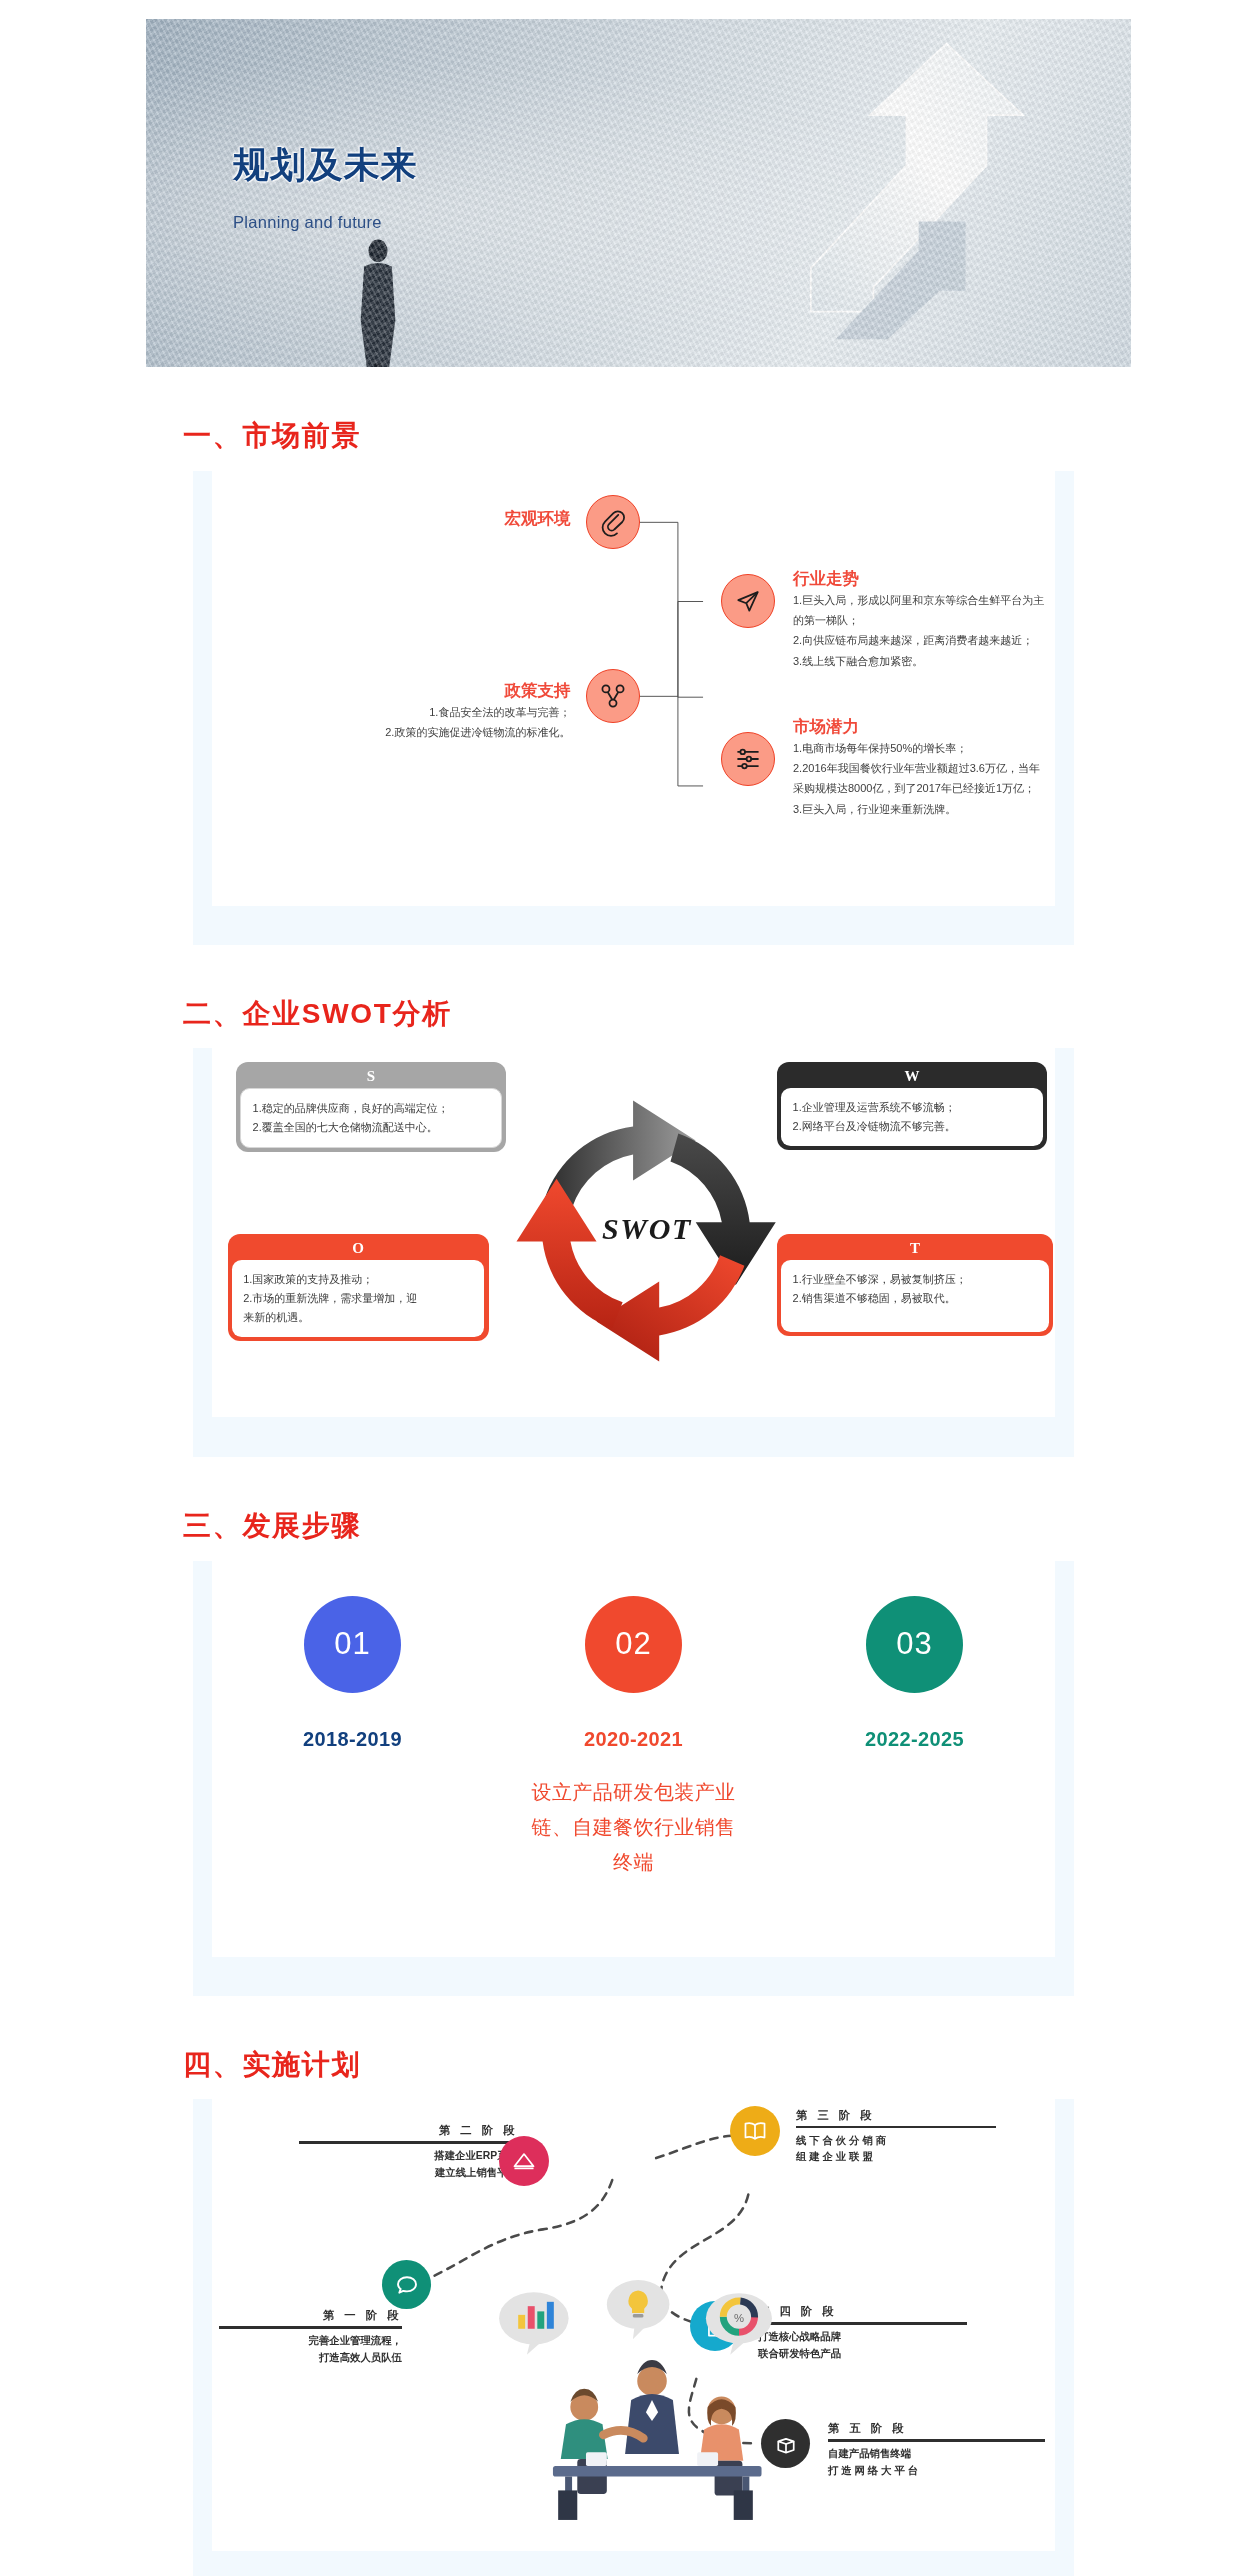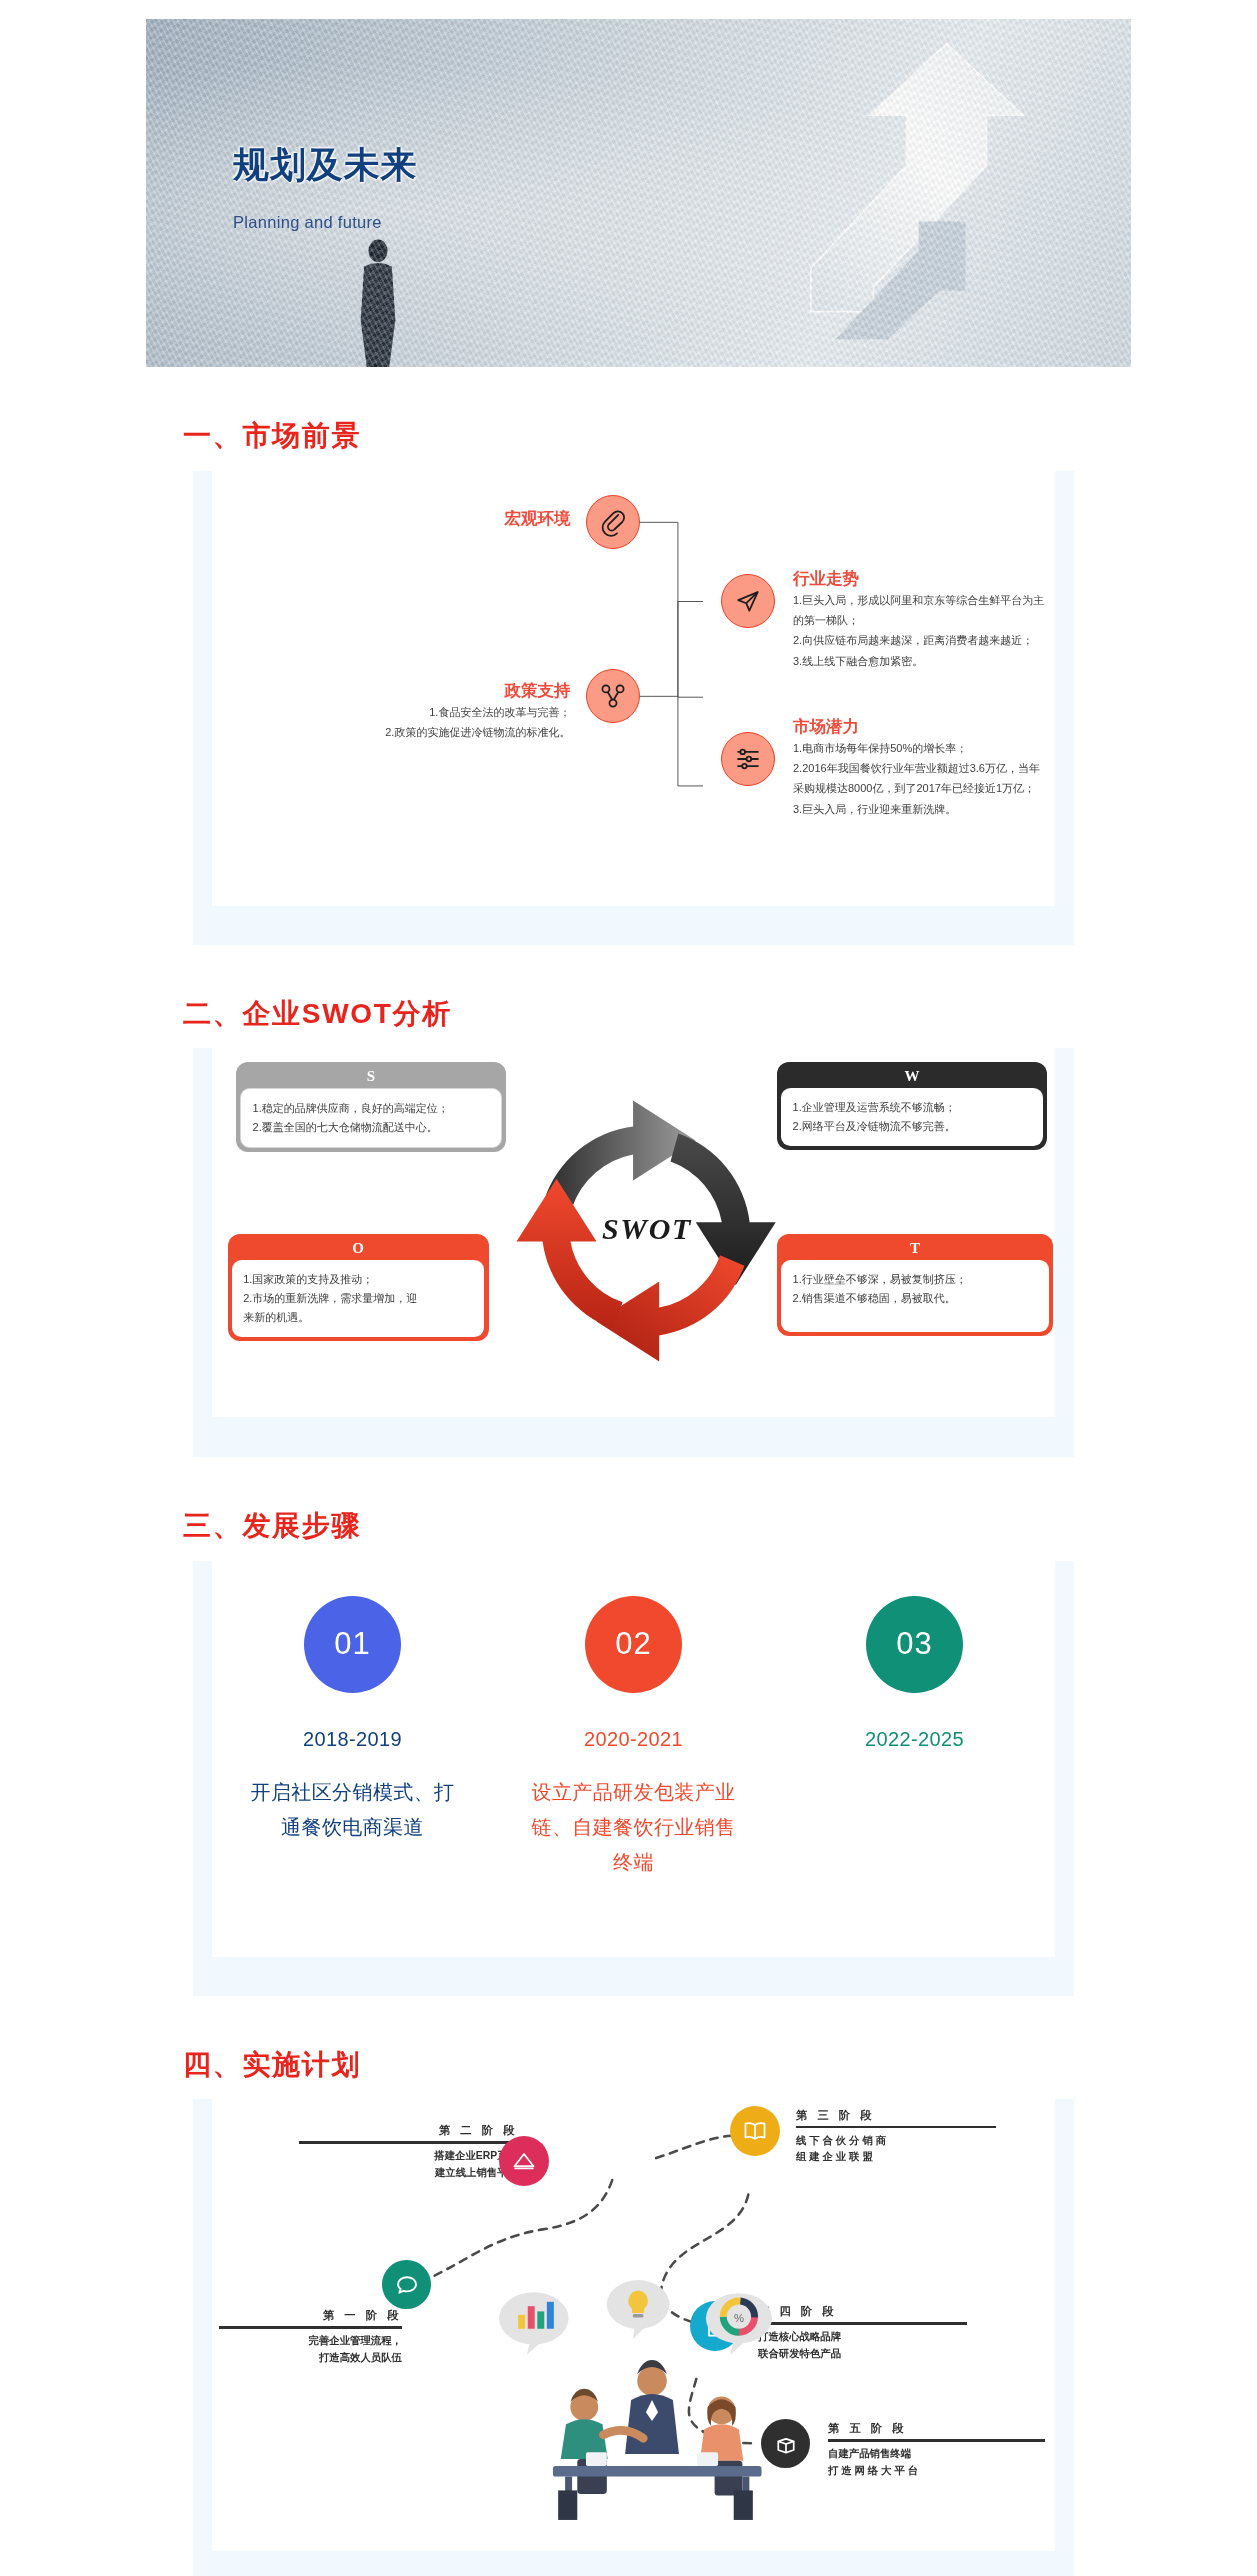--- a/index.html
+++ b/index.html
@@ -116,21 +116,21 @@
   .s3 { height: 435px; }
   .s3-inner { height: 396px; padding-top: 35px; }
   .steps { display:flex; justify-content: space-around; align-items: flex-start; }
   .step { width: 217px; text-align:center; }
   .step-badge {
     width: 97px; height:97px; border-radius:50%;
     display:flex; align-items:center; justify-content:center;
     margin: 0 auto 35px auto;
     color:#fff; font-size: 31px; font-weight:400; letter-spacing:0.9px;
   }
-  .step-year { font-size: 20px; font-weight:400; margin-bottom: 24px; letter-spacing:0.4px; }
+  .step-year { font-size: 20px; font-weight:700; margin-bottom: 24px; letter-spacing:0.4px; }
   .step-desc { font-size: 20px; line-height: 1.75; letter-spacing:0.4px; }
 
   
   .s4 { height: 487px; }
   .s4-inner { height: 452px; }
   .ph { position:absolute; }
   .ph-title { font-size: 11.3px; font-weight:700; color:#2f2f2f; letter-spacing: 3.5px; white-space:nowrap; }
   .ph-rule { height:2.6px; background:#2f2f2f; margin: 2.6px 0 4.3px 0; }
   .ph-body { font-size: 10.4px; font-weight:700; color:#2f2f2f; line-height: 1.6; white-space:nowrap; }
   .ph-r { text-align:right; }
@@ -317,21 +317,20 @@
   </div>
 
   <div class="sec-head">三、发展步骤</div>
   <div class="panel s3">
     <div class="panel-inner s3-inner">
       <div class="steps">
 
         <div class="step">
           <div class="step-badge" style="background:#4a63e7">01</div>
           <div class="step-year" style="color:#12407e">2018-2019</div>
-          <div class="step-desc" style="color:#12407e">开启社区分销模式、打通餐饮电商渠道</div>
         </div>
 
         <div class="step">
           <div class="step-badge" style="background:#f0492e">02</div>
           <div class="step-year" style="color:#f0492e">2020-2021</div>
           <div class="step-desc" style="color:#f0492e">设立产品研发包装产业链、自建餐饮行业销售终端</div>
         </div>
 
         <div class="step">
           <div class="step-badge" style="background:#0f9077">03</div>

